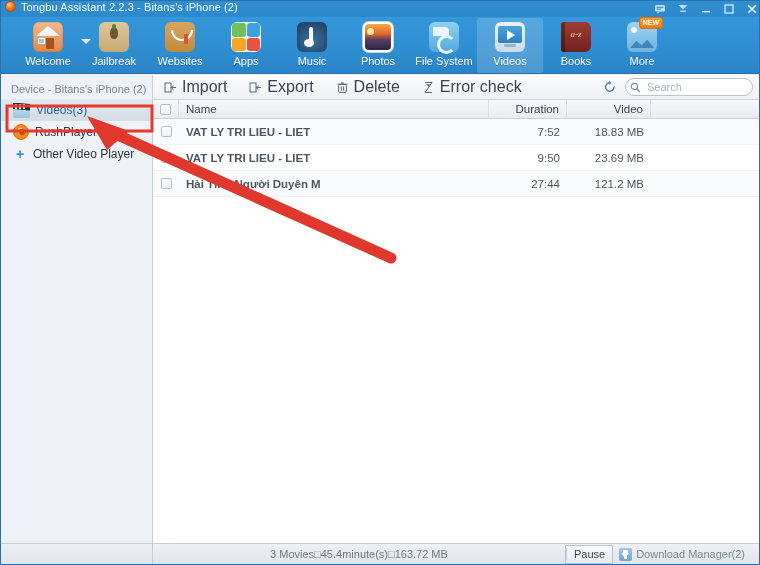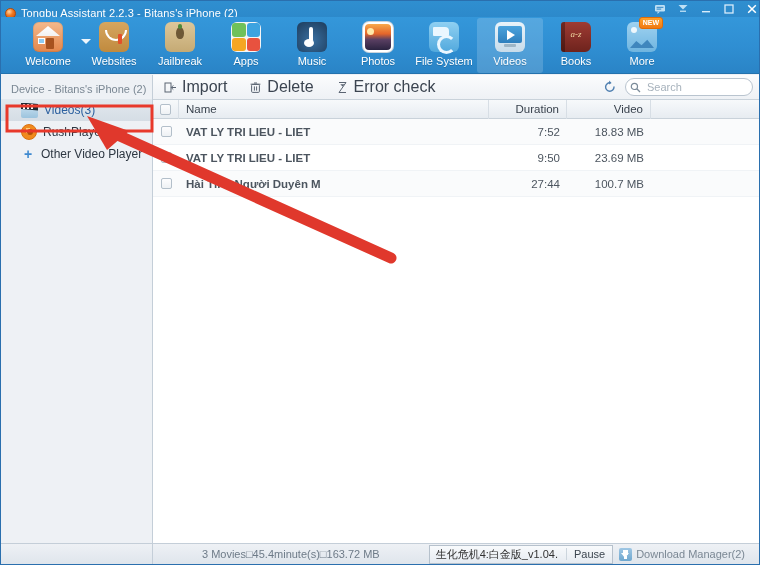--- a/index.html
+++ b/index.html
@@ -16,21 +16,21 @@
     width: 760px; height: 565px;
     background: #eef1f5;
     border: 1px solid #2a6fae;
     overflow: hidden;
   }
 
   
   .titlebar {
     position: absolute; left: 0; top: 0; width: 760px; height: 24px;
     background: linear-gradient(to bottom, #2f8fd0 0%, #2b86c8 100%);
-    display: flex; align-items: center;
+    display: flex; 
   }
   .tb-logo {
     width: 11px; height: 11px; margin-left: 4px; margin-right: 5px;
     border-radius: 50%;
     background: radial-gradient(circle at 35% 30%, #ffd4a0 0%, #f07820 45%, #c74c08 100%);
     border: 1px solid #b44806;
     flex: none;
   }
   .tb-title {
     color: #ffffff; font-size: 11px; letter-spacing: .1px;
@@ -163,21 +163,21 @@
   
   .sidebar {
     position: absolute; left: 0; top: 74px; width: 152px; height: 470px;
     background: #eef1f5; border-right: 1px solid #c4ced8;
   }
   .side-head {
     padding: 8px 0 4px 10px; color:#7a8793; font-size:11px; white-space:nowrap;
   }
   .side-item {
     height: 22px; display:flex; align-items:center; gap:6px;
-    padding-left: 20px; color:#2d3742; font-size:12px; cursor:default; white-space:nowrap;
+    padding-left: 12px; color:#2d3742; font-size:12px; cursor:default; white-space:nowrap;
   }
   .side-item.selected { background: linear-gradient(to bottom,#e2e8ee,#d5dde5); color:#2a5f9e; }
   .side-ico { width:17px; height:15px; position:relative; flex:none; }
 
   .si-videos { background:linear-gradient(to bottom,#cfe4f2,#9cc4de); border-radius:2px; }
   .si-videos::before { content:""; position:absolute; left:0; top:0; width:17px; height:8px; background:#1d2a33;
     clip-path: polygon(0 0,100% 18%,100% 100%,0 82%); }
   .si-videos::after { content:""; position:absolute; left:2px; top:1px; width:10px; height:5px;
     background: repeating-linear-gradient(to right,#fff 0 2px,transparent 2px 4px); }
 
@@ -287,26 +287,26 @@
 
   <div class="navbar">
     <div class="nav-items">
       <div class="nav-item">
         <div class="nav-ico ic-welcome">
             <span class="ic-welcome-win"></span>
           </div>
         <div class="nav-lbl">Welcome</div>
       </div>
       <div class="nav-item">
+        <div class="nav-ico ic-jailbreak"></div>
+        <div class="nav-lbl">Jailbreak</div>
+      </div>
+      <div class="nav-item">
         <div class="nav-ico ic-websites"></div>
         <div class="nav-lbl">Websites</div>
-      </div>
-      <div class="nav-item">
-        <div class="nav-ico ic-jailbreak"></div>
-        <div class="nav-lbl">Jailbreak</div>
       </div>
       <div class="nav-item">
         <div class="nav-ico ic-apps">
             <i></i>
             <i></i>
             <i></i>
             <i></i>
           </div>
         <div class="nav-lbl">Apps</div>
       </div>
@@ -343,20 +343,27 @@
     <div class="nav-caret"></div>
   </div>
 
   <div class="actionbar">
     <div class="act">
       <svg width="13" height="13" viewBox="0 0 13 13">
           <rect x="1" y="2" width="6" height="9" fill="none" stroke="#5a6472" stroke-width="1"></rect>
           <path d="M12 6.5 L7.5 6.5 M9.3 4.4 L7.2 6.5 L9.3 8.6" stroke="#5a6472" stroke-width="1" fill="none"></path>
         </svg>
       <span>Import</span>
+    </div>
+    <div class="act">
+      <svg width="13" height="13" viewBox="0 0 13 13">
+          <rect x="1" y="2" width="6" height="9" fill="none" stroke="#5a6472" stroke-width="1"></rect>
+          <path d="M12 6.5 L7.5 6.5 M9.3 4.4 L7.2 6.5 L9.3 8.6" stroke="#5a6472" stroke-width="1" fill="none"></path>
+        </svg>
+      <span>Export</span>
     </div>
     <div class="act">
       <svg width="13" height="13" viewBox="0 0 13 13">
           <rect x="2.6" y="3.4" width="7.8" height="8" rx="1" fill="none" stroke="#5a6472" stroke-width="1"></rect>
           <path d="M1.6 3.2 H11.4 M5 2 H8 M5.4 5.4 V9.6 M7.6 5.4 V9.6" stroke="#5a6472" stroke-width="1" fill="none"></path>
         </svg>
       <span>Delete</span>
     </div>
     <div class="act">
       <svg width="13" height="13" viewBox="0 0 13 13">
@@ -426,30 +433,29 @@
       <div class="td c-dur">9:50</div>
       <div class="td c-size">23.69 MB</div>
       <div class="td c-pad"></div>
     </div>
     <div class="trow">
       <div class="td c-chk">
           <span class="chk"></span>
         </div>
       <div class="td c-name">Hài Tình Người Duyên M</div>
       <div class="td c-dur">27:44</div>
-      <div class="td c-size">100.7 MB</div>
+      <div class="td c-size">121.2 MB</div>
       <div class="td c-pad"></div>
     </div>
   </div>
 
   <div class="statusbar">
     <div class="sb-left"></div>
     <div class="sb-mid">3 Movies□45.4minute(s)□163.72 MB</div>
     <div class="sb-dl">
-      <div class="sb-dl-name">生化危机4:白金版_v1.04.</div>
       <div class="sb-dl-pause">Pause</div>
     </div>
     <div class="sb-dlmgr">
       <span class="dl-ico"></span>
       <span>Download Manager(2)</span>
     </div>
   </div>
 
   <svg class="anno" viewBox="0 0 760 565">
     <rect x="6" y="105" width="145" height="25" fill="none" stroke="#e8392b" stroke-width="3"></rect>

